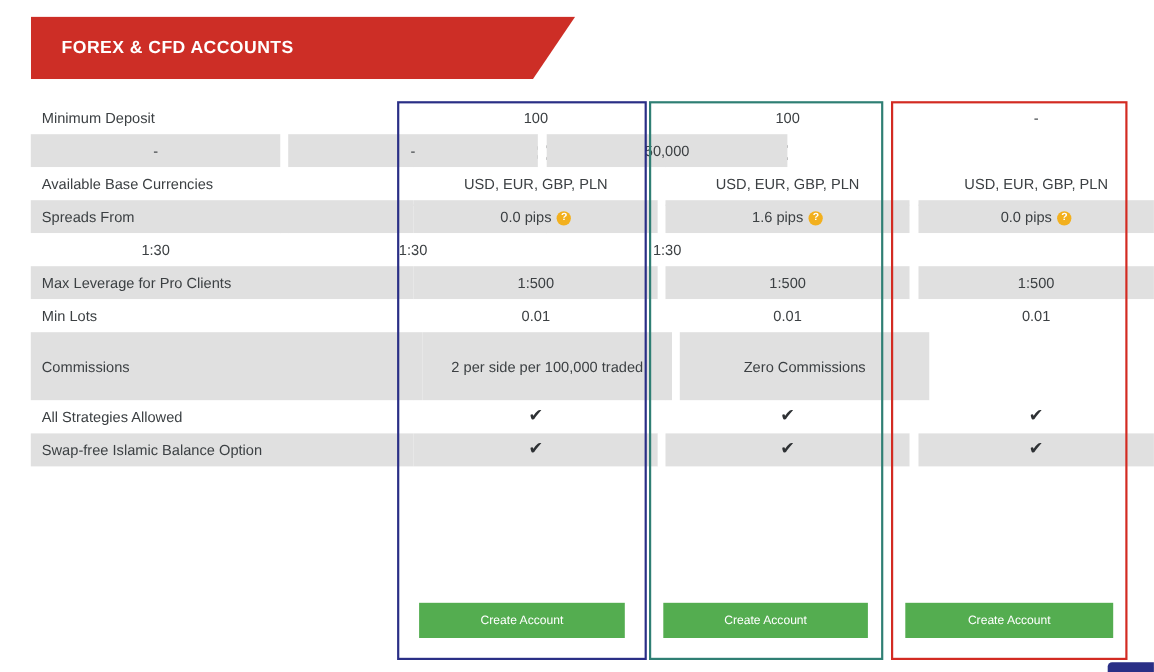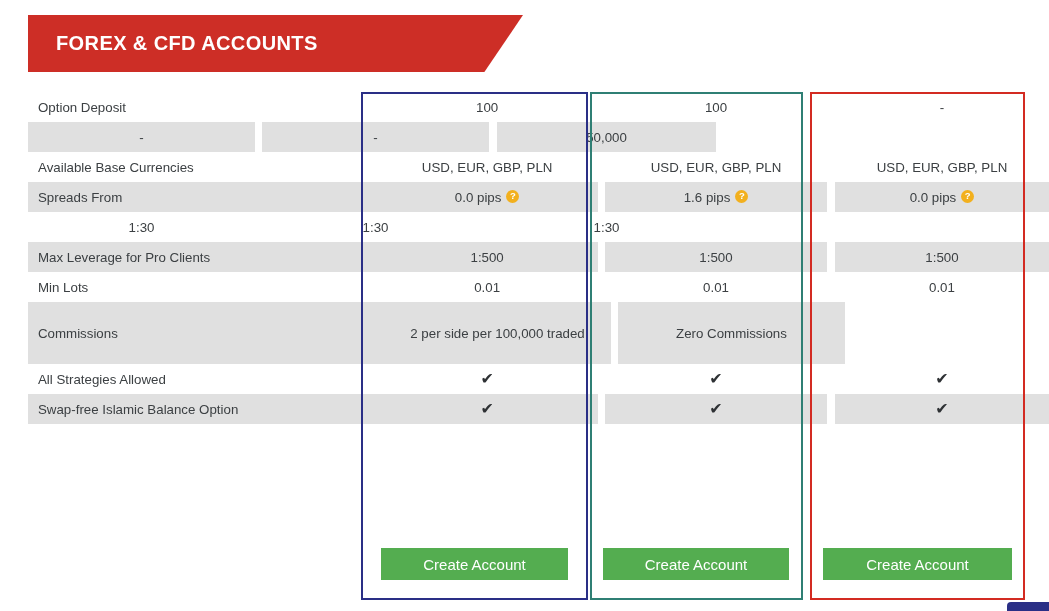--- a/index.html
+++ b/index.html
@@ -26,21 +26,21 @@
     top: 15px;
     width: 495px;
     height: 57px;
     background: #cd2e26;
     display: flex;
     align-items: center;
     clip-path: polygon(0 0, 100% 0, 92.2% 100%, 0 100%);
   }
   .banner-title {
     color: #ffffff;
-    font-size: 20px;
+    font-size: 16px;
     font-weight: bold;
     letter-spacing: 0.4px;
     padding-left: 28px;
     white-space: nowrap;
   }
 
   
   .table {
     position: absolute;
     left: 0;
@@ -157,21 +157,21 @@
     border-radius: 50%;
     background: #f2b01e;
     color: #ffffff;
     font-size: 9.5px;
     font-weight: bold;
     line-height: 1;
     margin-left: 5px;
     vertical-align: middle;
     cursor: pointer;
   }
-  .pips-wrap { display: inline-flex; align-items: flex-start; }
+  .pips-wrap { display: inline-flex; align-items: flex-end; }
 
   
   .check {
     font-size: 16px;
     color: #2e3134;
     line-height: 1;
   }
 
   
   .btn-row {
@@ -181,21 +181,21 @@
     width: 1049px;
     height: 60px;
   }
   .cta {
     position: absolute;
     top: 8px;
     height: 32px;
     background: #54ad50;
     border: none;
     color: #ffffff;
-    font-size: 15px;
+    font-size: 11px;
     font-family: "Liberation Sans", sans-serif;
     cursor: pointer;
     display: flex;
     align-items: center;
     justify-content: center;
   }
   .cta-pro     { left: 381px; width: 187px; }
   .cta-classic { left: 603px; width: 186px; }
   .cta-vip     { left: 823px; width: 189px; }
 
@@ -229,21 +229,21 @@
     <span class="card-head-title">VIP ACCOUNT</span>
   </div>
 
   <div class="head-rule rule-pro"></div>
   <div class="head-rule rule-classic"></div>
   <div class="head-rule rule-vip"></div>
 
   <div class="table" id="table-body">
       <div class="row plain r-normal">
         <div class="cell-bg label-spacer"></div>
-        <div class="cell-bg label-cell">Option Deposit</div>
+        <div class="cell-bg label-cell">Minimum Deposit</div>
         <div class="cell-bg val-cell col-pro">100</div>
         <div class="cell-bg gap-a"></div>
         <div class="cell-bg val-cell col-classic">100</div>
         <div class="cell-bg gap-b"></div>
         <div class="cell-bg val-cell col-vip">-</div>
         <div class="cell-bg tail"></div>
       </div>
       <div class="row stripe r-normal">
         <div class="cell-bg label-spacer"></div>
         <div class="cell-bg val-cell col-pro">-</div>

